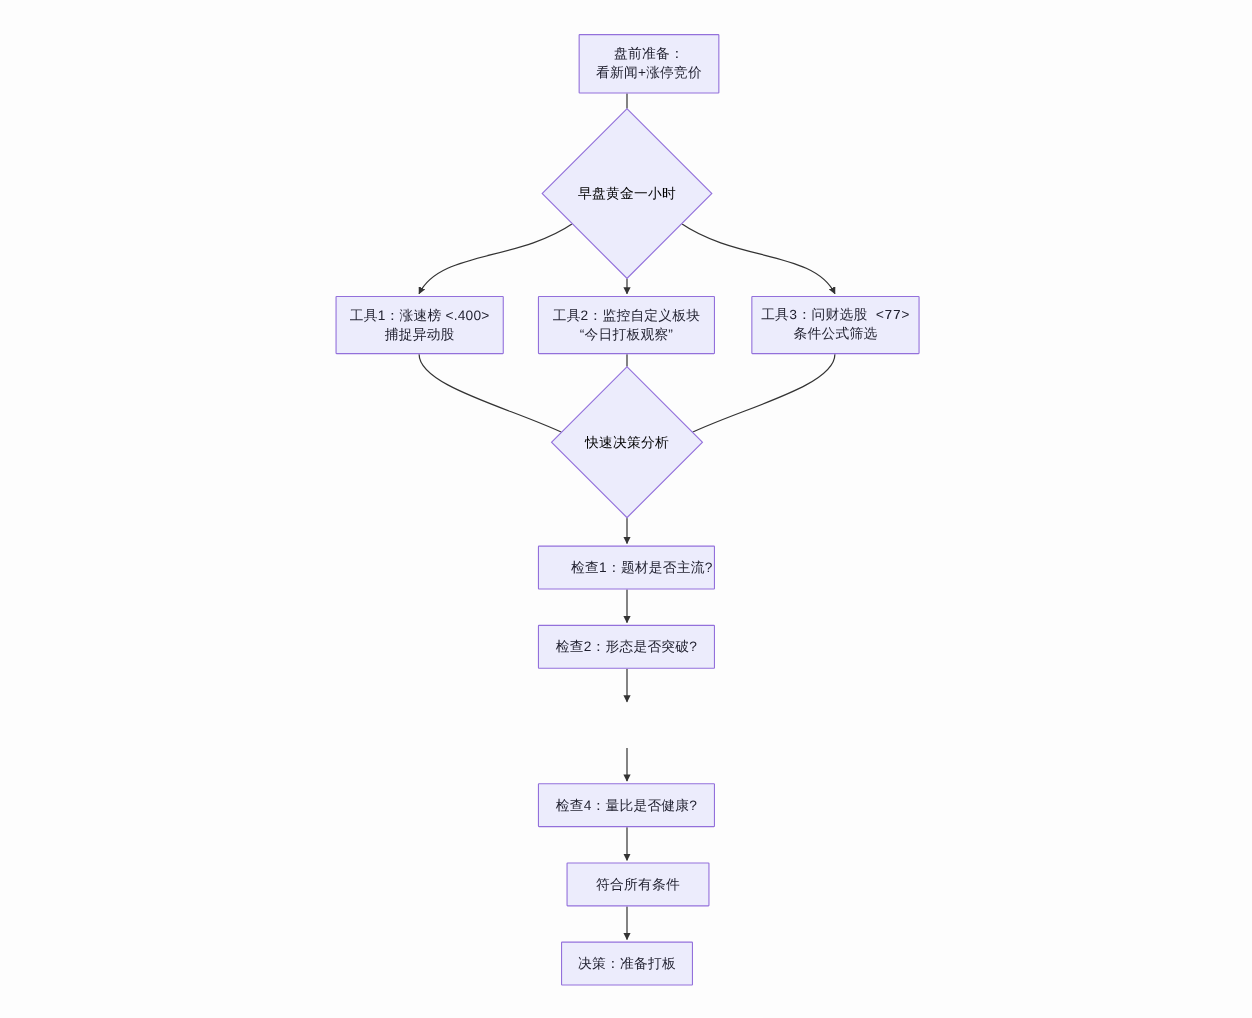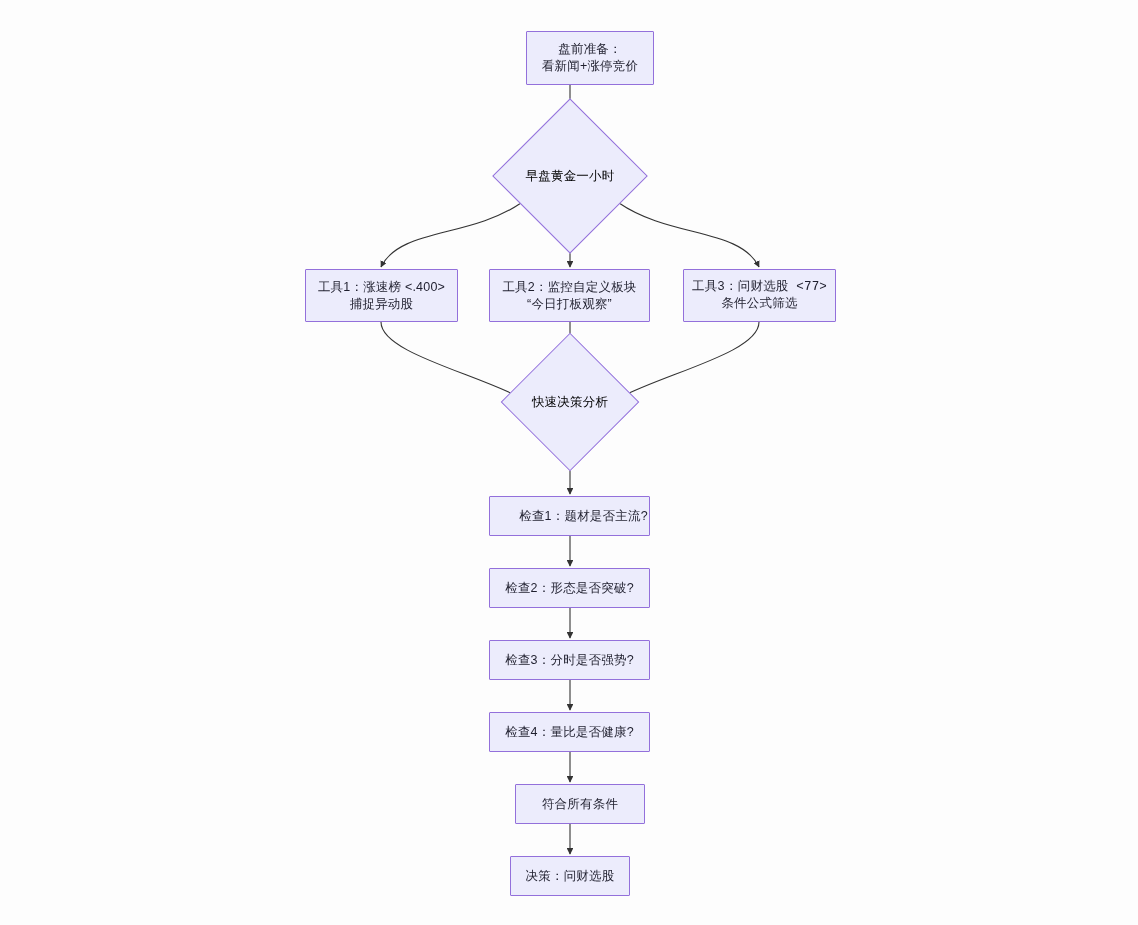--- a/index.html
+++ b/index.html
@@ -133,29 +133,26 @@
   </div>
 
   <div class="node rect" style="left:489px; top:496px; width:161px; height:40px;padding-left:28px;">
     <span class="lbl">检查1：题材是否主流?</span>
   </div>
 
   <div class="node rect" style="left:489px; top:568px; width:161px; height:40px;">
     <span class="lbl">检查2：形态是否突破?</span>
   </div>
 
-  <div class="node rect" style="left:489px; top:640px; width:161px; height:40px;">
-    <span class="lbl">检查3：分时是否强势?</span>
-  </div>
 
   <div class="node rect" style="left:489px; top:712px; width:161px; height:40px;">
     <span class="lbl">检查4：量比是否健康?</span>
   </div>
 
   <div class="node rect" style="left:515px; top:784px; width:130px; height:40px;">
     <span class="lbl">符合所有条件</span>
   </div>
 
   <div class="node rect" style="left:510px; top:856px; width:120px; height:40px;">
-    <span class="lbl">决策：问财选股</span>
+    <span class="lbl">决策：准备打板</span>
   </div>
 
 </div>
 
 </body></html>

